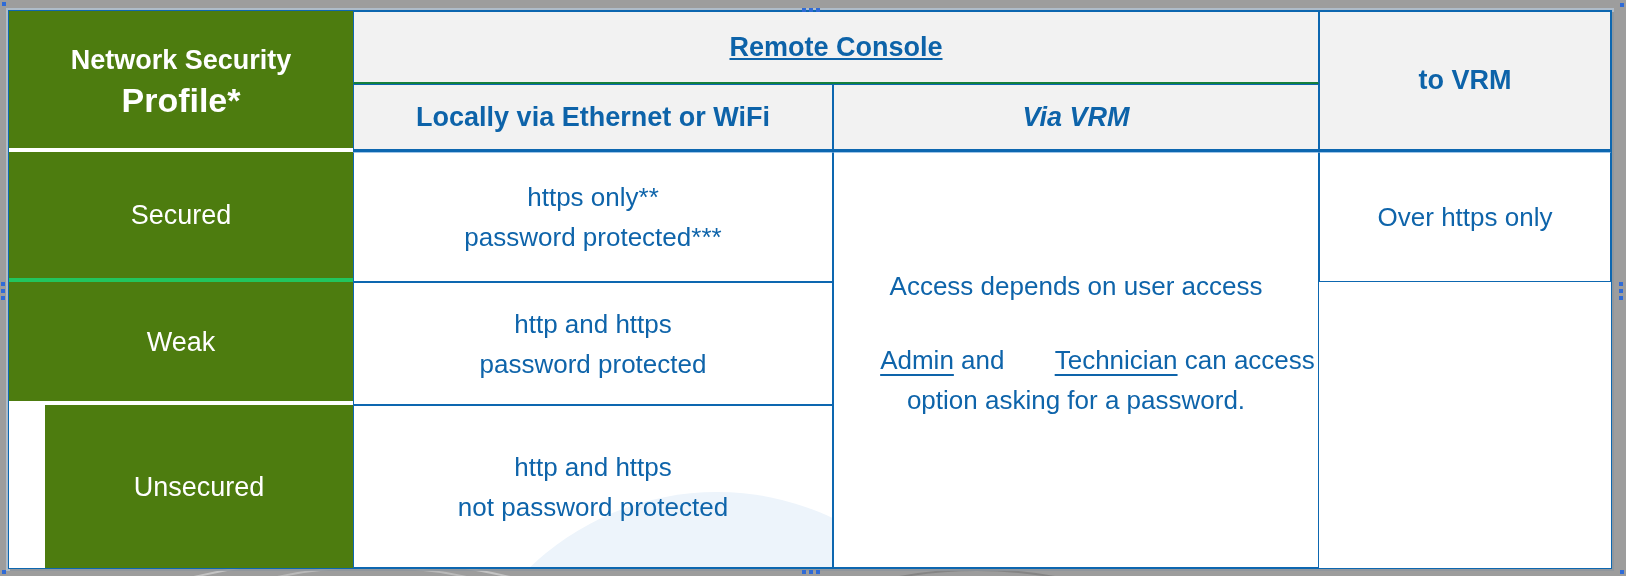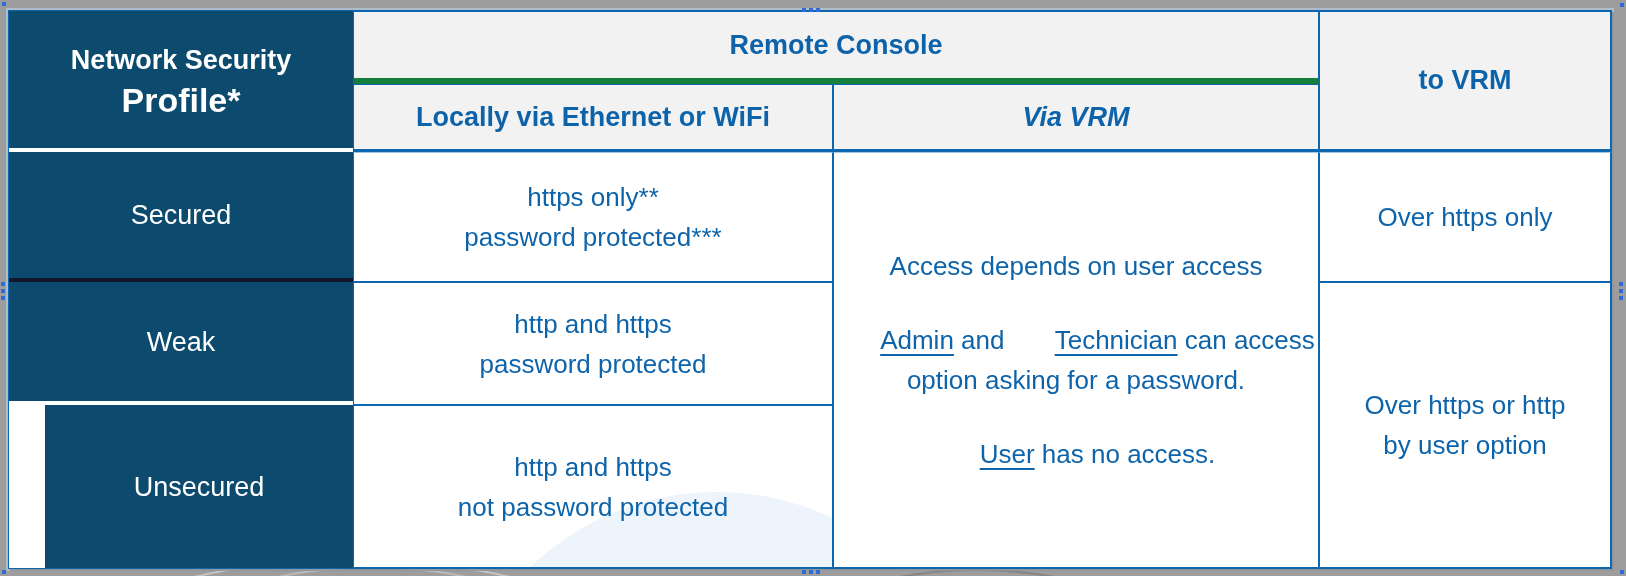--- a/index.html
+++ b/index.html
@@ -22,35 +22,35 @@
   }
   .tbl{
     display:grid; width:100%; height:100%;
     grid-template-columns:344px 480px 486px 292px;
     grid-template-rows:73px 68px 130px 123px 163px;
   }
   .c{
     display:flex; flex-direction:column; align-items:center; justify-content:center;
     text-align:center; box-sizing:border-box; position:relative; overflow:hidden;
   }
-  .blue{background:#0c4a6e; color:#ffffff;}
+  .blue{background:#4d7c0f; color:#ffffff;}
   .hdr {background:#f2f2f2; color:#0d63a9; font-weight:bold; font-size:27px;
         border:1px solid #0d67b0;}
   .body{background:#ffffff; color:#0e64aa; font-size:26px; border:1px solid #0d67b0;}
   .line{line-height:40px; white-space:nowrap; position:relative; z-index:3;}
   .hdr .line{line-height:39px;}
   .lbl{font-size:27px; line-height:36px;}
 
   
   .cell-a{grid-column:1; grid-row:1 / span 2; border-bottom:4px solid #ffffff;}
-  .cell-b{grid-column:2 / span 2; grid-row:1; border-bottom:6px solid #15803d;}
+  .cell-b{grid-column:2 / span 2; grid-row:1; border-bottom:2px solid #15803d;text-decoration:underline;}
   .cell-c{grid-column:2; grid-row:2; border-bottom:3px solid #0d67b0;}
   .cell-d{grid-column:3; grid-row:2; border-bottom:3px solid #0d67b0;font-style:italic;}
   .cell-e{grid-column:4; grid-row:1 / span 2; border-bottom:3px solid #0d67b0;}
-  .cell-f{grid-column:1; grid-row:3; border-bottom:4px solid #0f172a;}
+  .cell-f{grid-column:1; grid-row:3; border-bottom:4px solid #22c55e;}
   .cell-g{grid-column:2; grid-row:3; border-top:1px solid #9fc5e8;}
   .cell-h{grid-column:3; grid-row:3 / span 3; border-top:1px solid #9fc5e8;}
   .cell-i{grid-column:4; grid-row:3; border-top:1px solid #9fc5e8;}
   .cell-j{grid-column:1; grid-row:4; border-bottom:4px solid #ffffff;}
   .cell-k{grid-column:2; grid-row:4;}
   .cell-l{grid-column:4; grid-row:4 / span 2;}
   .cell-m{grid-column:1; grid-row:5;margin-left:36px;}
   .cell-n{grid-column:2; grid-row:5;}
 
   .gap{height:34px;}
@@ -114,40 +114,35 @@
         <div class="line">https only**</div>
         <div class="line">password protected***</div>
       </div>
 
       <div class="c body cell-h">
         <div class="line">Access depends on user access</div>
         <div class="gap"></div>
         <div class="line"><span class="u">Admin</span><span> and </span><span class="u">Technician</span><span> can access</span></div>
         <div class="line">option asking for a password.</div>
         <div class="gap"></div>
-        <div class="line"><span class="u">User</span><span> has no access.</span></div>
       </div>
 
       <div class="c body cell-i">
         <div class="line">Over https only</div>
       </div>
 
       <div class="c blue cell-j">
         <div class="line lbl">Weak</div>
       </div>
 
       <div class="c body cell-k">
         <div class="line">http and https</div>
         <div class="line">password protected</div>
       </div>
 
-      <div class="c body cell-l">
-        <div class="line">Over https or http</div>
-        <div class="line">by user option</div>
-      </div>
 
       <div class="c blue cell-m">
         <div class="line lbl">Unsecured</div>
       </div>
 
       <div class="c body cell-n">
         <div class="watermark"></div>
         <div class="line">http and https</div>
         <div class="line">not password protected</div>
       </div>

